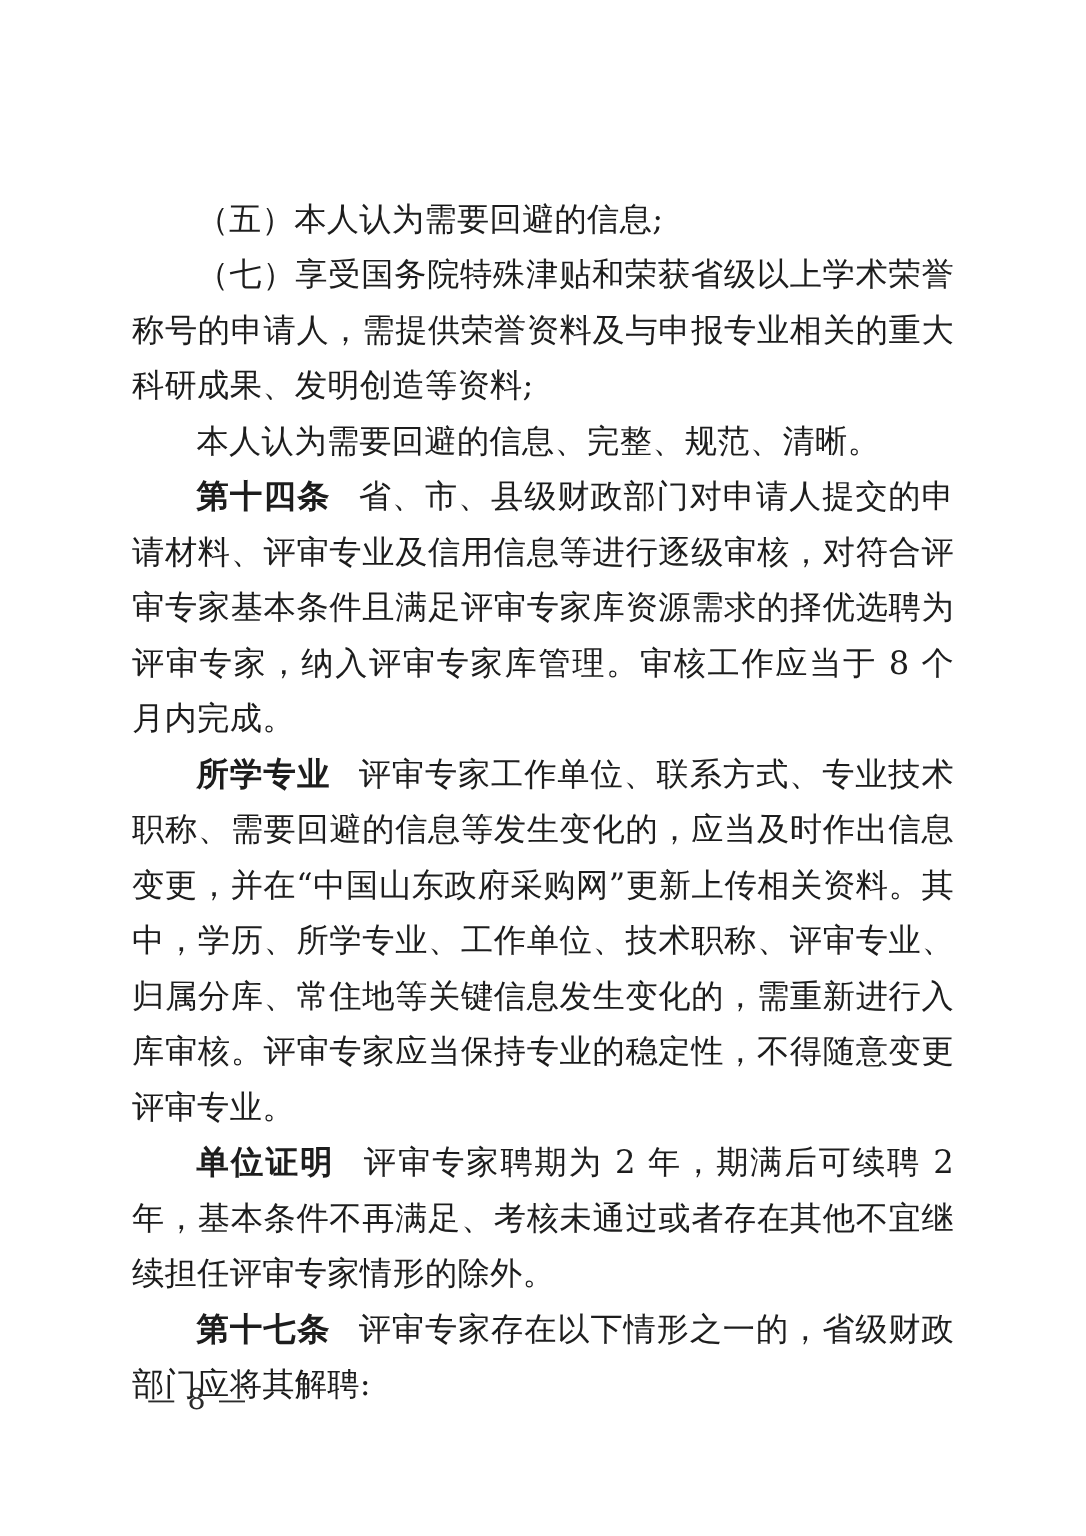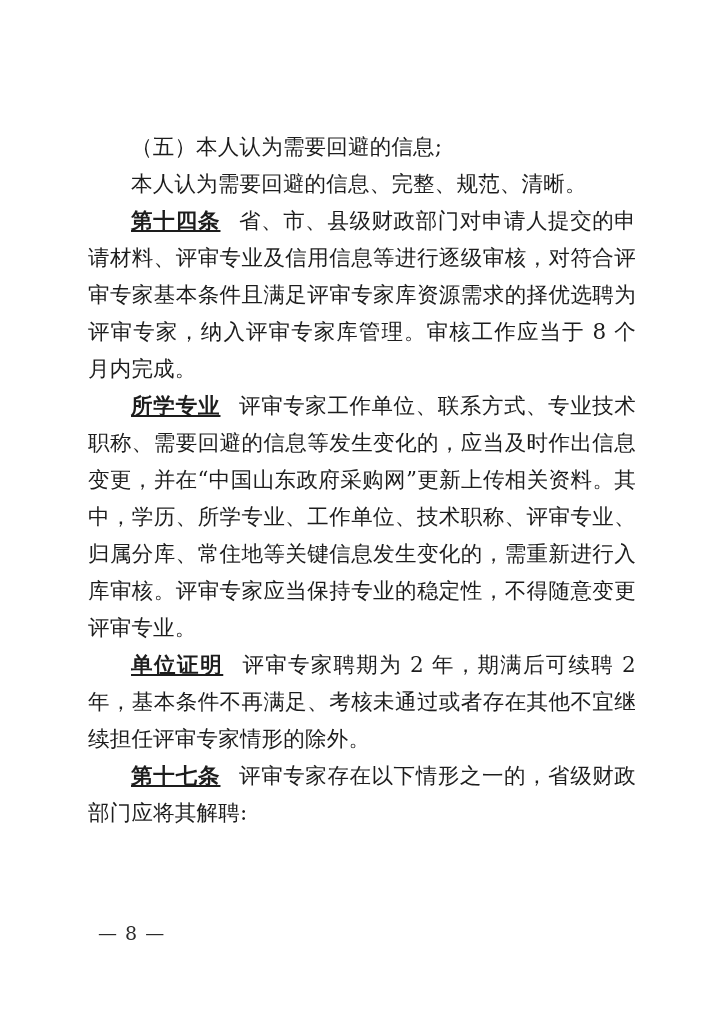--- a/index.html
+++ b/index.html
@@ -43,21 +43,20 @@
   }
 
   
   .indent {
     text-indent: 2em;
   }
 
   .article-head {
     font-weight: bold;
     letter-spacing: 0.5px;
-    text-decoration: underline;
   }
 
   .gap {
     display: inline-block;
     width: 0.85em;
   }
 
   #page-number {
     position: absolute;
     left: 98px;
@@ -69,20 +68,21 @@
     font-family: "DejaVu Serif", "Liberation Serif", serif;
   }
 </style>
 </head>
 <body>
 
 <div id="page">
 
   <div id="content">
       <p class="para indent"><span>（五）本人认为需要回避的信息;</span></p>
+      <p class="para indent"><span>（七）享受国务院特殊津贴和荣获省级以上学术荣誉称号的申请人，需提供荣誉资料及与申报专业相关的重大科研成果、发明创造等资料;</span></p>
       <p class="para indent"><span>本人认为需要回避的信息、完整、规范、清晰。</span></p>
       <p class="para indent"><span class="article-head">第十四条</span><span class="gap"></span><span>省、市、县级财政部门对申请人提交的申请材料、评审专业及信用信息等进行逐级审核，对符合评审专家基本条件且满足评审专家库资源需求的择优选聘为评审专家，纳入评审专家库管理。审核工作应当于 8 个月内完成。</span></p>
       <p class="para indent"><span class="article-head">所学专业</span><span class="gap"></span><span>评审专家工作单位、联系方式、专业技术职称、需要回避的信息等发生变化的，应当及时作出信息变更，并在“中国山东政府采购网”更新上传相关资料。其中，学历、所学专业、工作单位、技术职称、评审专业、归属分库、常住地等关键信息发生变化的，需重新进行入库审核。评审专家应当保持专业的稳定性，不得随意变更评审专业。</span></p>
       <p class="para indent"><span class="article-head">单位证明</span><span class="gap"></span><span>评审专家聘期为 2 年，期满后可续聘 2 年，基本条件不再满足、考核未通过或者存在其他不宜继续担任评审专家情形的除外。</span></p>
       <p class="para indent"><span class="article-head">第十七条</span><span class="gap"></span><span>评审专家存在以下情形之一的，省级财政部门应将其解聘:</span></p>
     </div>
 
   <div id="page-number">— 8 —</div>
 
 </div>

